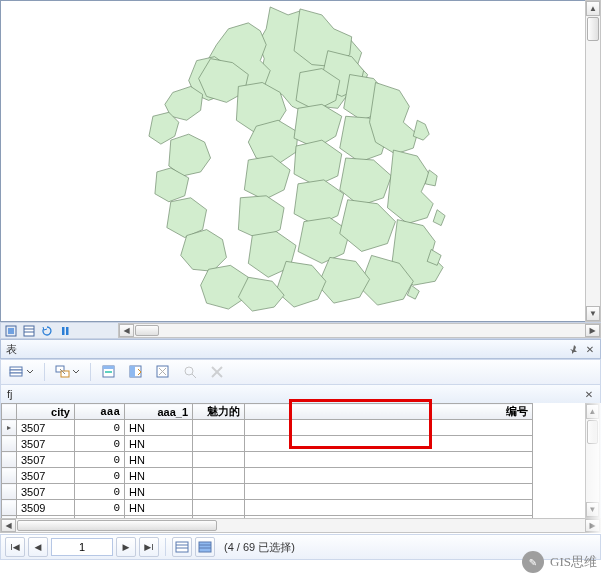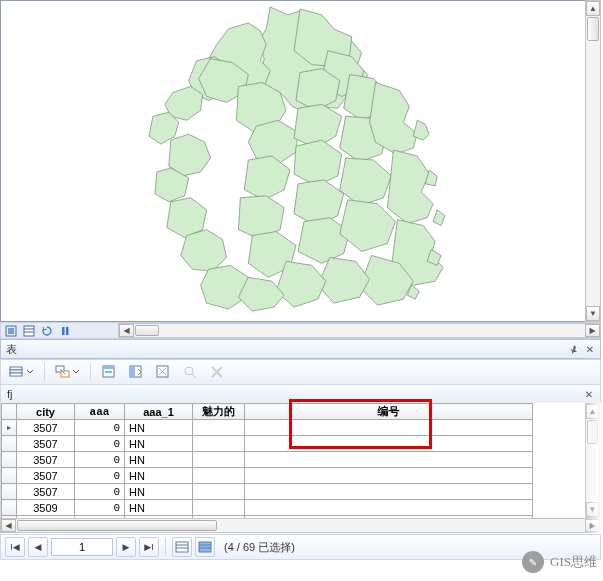--- a/index.html
+++ b/index.html
@@ -26,23 +26,23 @@
   .tb { position: absolute; left: 0; top: 359px; width: 601px; height: 26px; background: linear-gradient(#fdfeff,#ecf1fa); border: 1px solid #cdd8eb; display: flex; align-items: center; padding: 0 4px; gap: 3px; }
   .tb .btn { height: 20px; padding: 0 3px; display: flex; align-items: center; gap: 1px; border: 1px solid transparent; border-radius: 2px; }
   .tb .sep { width: 1px; height: 18px; background: #cdd8eb; margin: 0 3px; }
   .tb svg { display: block; }
   .dd { width: 8px; height: 8px; }
   .layer-bar { position: absolute; left: 0; top: 385px; width: 601px; height: 18px; background: linear-gradient(#f8fbff,#e8eff9); border-left: 1px solid #cdd8eb; border-right: 1px solid #cdd8eb; display: flex; align-items: center; padding-left: 6px; color: #333; }
   .layer-bar .close { margin-left: auto; margin-right: 4px; }
   .grid-wrap { position: absolute; left: 0; top: 403px; width: 601px; height: 130px; border-left: 1px solid #cdd8eb; border-right: 1px solid #cdd8eb; background: #fff; overflow: hidden; }
   table.grid { border-collapse: collapse; font-size: 11px; table-layout: fixed; }
   table.grid th, table.grid td { border: 1px solid #aaa; height: 16px; padding: 0 4px; white-space: nowrap; overflow: hidden; }
-  table.grid th { background: linear-gradient(#fdfeff,#ebeef4); font-weight: bold; text-align: center; }
+  table.grid th { background: linear-gradient(#fdfeff,#ebeef4); font-weight: bold; text-align: right; }
   .rowhead { width: 15px; background: linear-gradient(#fdfeff,#ebeef4); border: 1px solid #aaa; height: 16px; text-align:center; font-size:8px; color:#555;}
-  .c-city { width: 58px; text-align: center; }
+  .c-city { width: 58px; text-align: left; }
   .c-aaa { width: 50px; text-align: right; font-family: Liberation Mono, monospace; }
   .c-aaa1 { width: 68px; }
   .c-ml { width: 52px; }
   .c-bh { width: 288px; text-align: center; }
   .grid-vscroll { right: 0; top: 403px; height: 115px; }
   #grid-hscroll { left: 0; top: 518px; width: 601px; }
   .nav { position: absolute; left: 0; top: 534px; width: 601px; height: 26px; background: linear-gradient(#fdfeff,#ecf1fa); border: 1px solid #cdd8eb; display: flex; align-items: center; padding: 0 4px; gap: 3px; }
   .nav .nbtn { width: 20px; height: 20px; border: 1px solid #c5cedf; background: linear-gradient(#fff,#eef3fb); border-radius: 2px; display:flex;align-items:center;justify-content:center;font-size:9px;color:#444;}
   .nav input { width: 62px; height: 18px; text-align: center; border: 1px solid #b6c7e5; font-size: 11px; }
   .nav .status { margin-left: 6px; color: #333; white-space: nowrap; }

